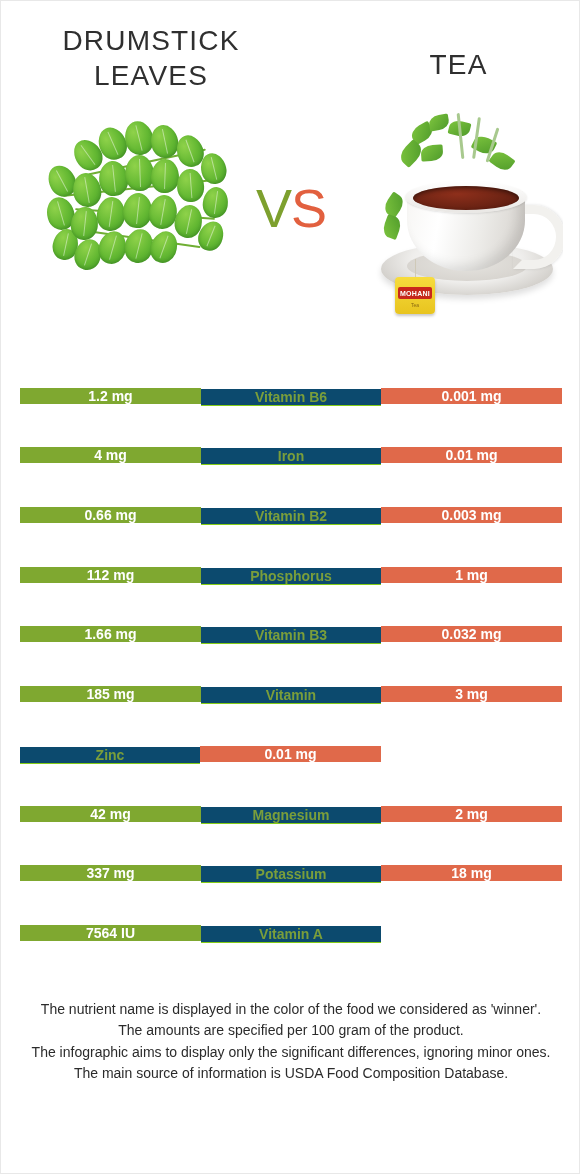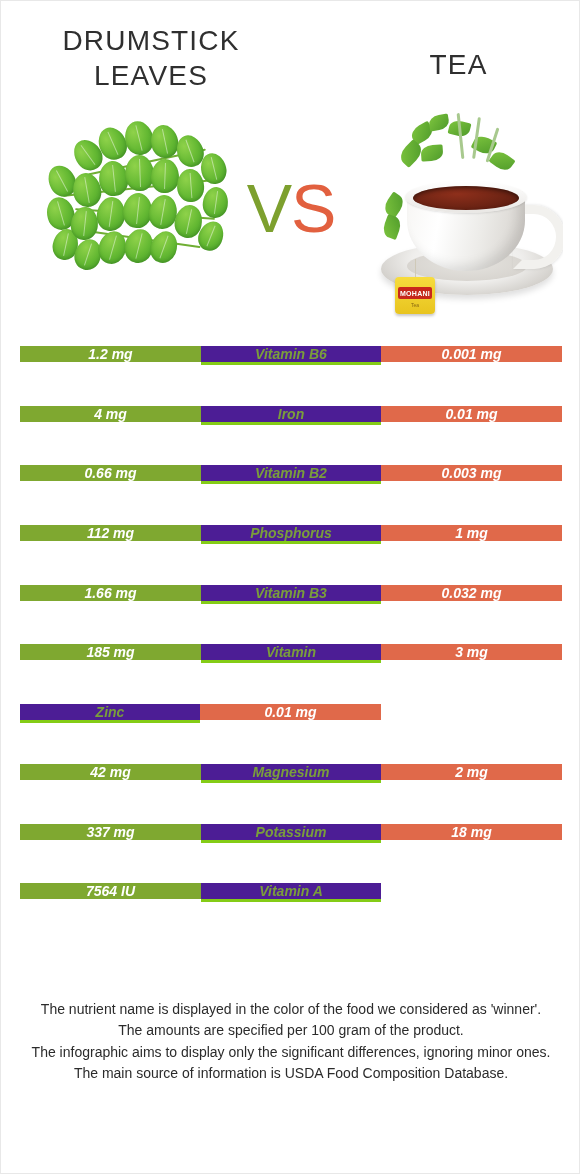--- a/index.html
+++ b/index.html
@@ -41,21 +41,21 @@
   .title.left  { left: 30px;  top: 22px;  width: 240px; }
   .title.right { left: 340px; top: 46px;  width: 235px; }
 
   
   .vs {
     position: absolute;
     left: 228px;
     top: 152px;
     width: 124px;
     height: 110px;
-    font-size: 68px;
+    font-size: 54px;
     font-weight: 400;
     letter-spacing: -1px;
     line-height: 110px;
     text-align: center;
     font-family: "Liberation Sans", sans-serif;
   }
   .vs .v { color: #7da02e; }
   .vs .s { color: #e2603f; }
 
   
@@ -213,43 +213,42 @@
   
   .table {
     position: absolute;
     left: 19px;
     top: 345px;
     width: 542px;
   }
   .row {
     display: flex;
     height: 59.7px;
-    align-items: flex-start;
-    font-style: italic;
+    align-items: flex-end;
   }
   .cell {
     display: flex;
     align-items: center;
     justify-content: center;
     font-size: 14px;
     box-sizing: border-box;
   }
   .cell-left {
     width: 181px;
     background: #7fa830;
     color: #ffffff;
     font-weight: bold;
     margin-bottom: 2px;
   }
   .cell-mid {
     width: 180px;
-    background: #4c1d95;
+    background: #0c4a6e;
     color: #7a9e3b;
     font-weight: bold;
-    border-bottom: 3px solid #84cc16;
+    border-bottom: 1px solid #84cc16;
   }
   .cell-right {
     width: 181px;
     background: #e0694a;
     color: #ffffff;
     font-weight: bold;
     margin-bottom: 2px;
   }
 
   

